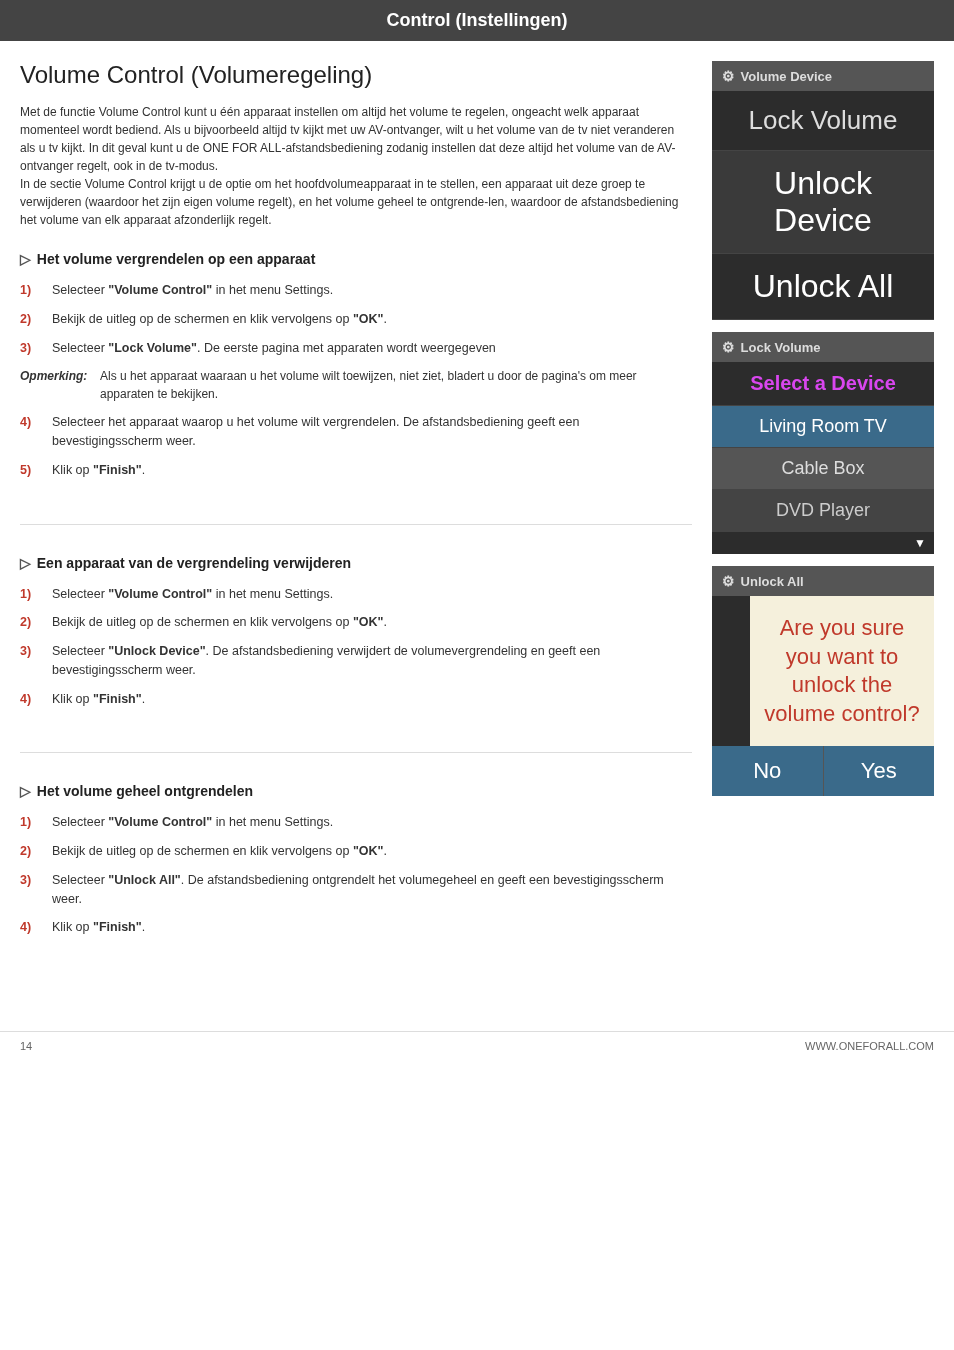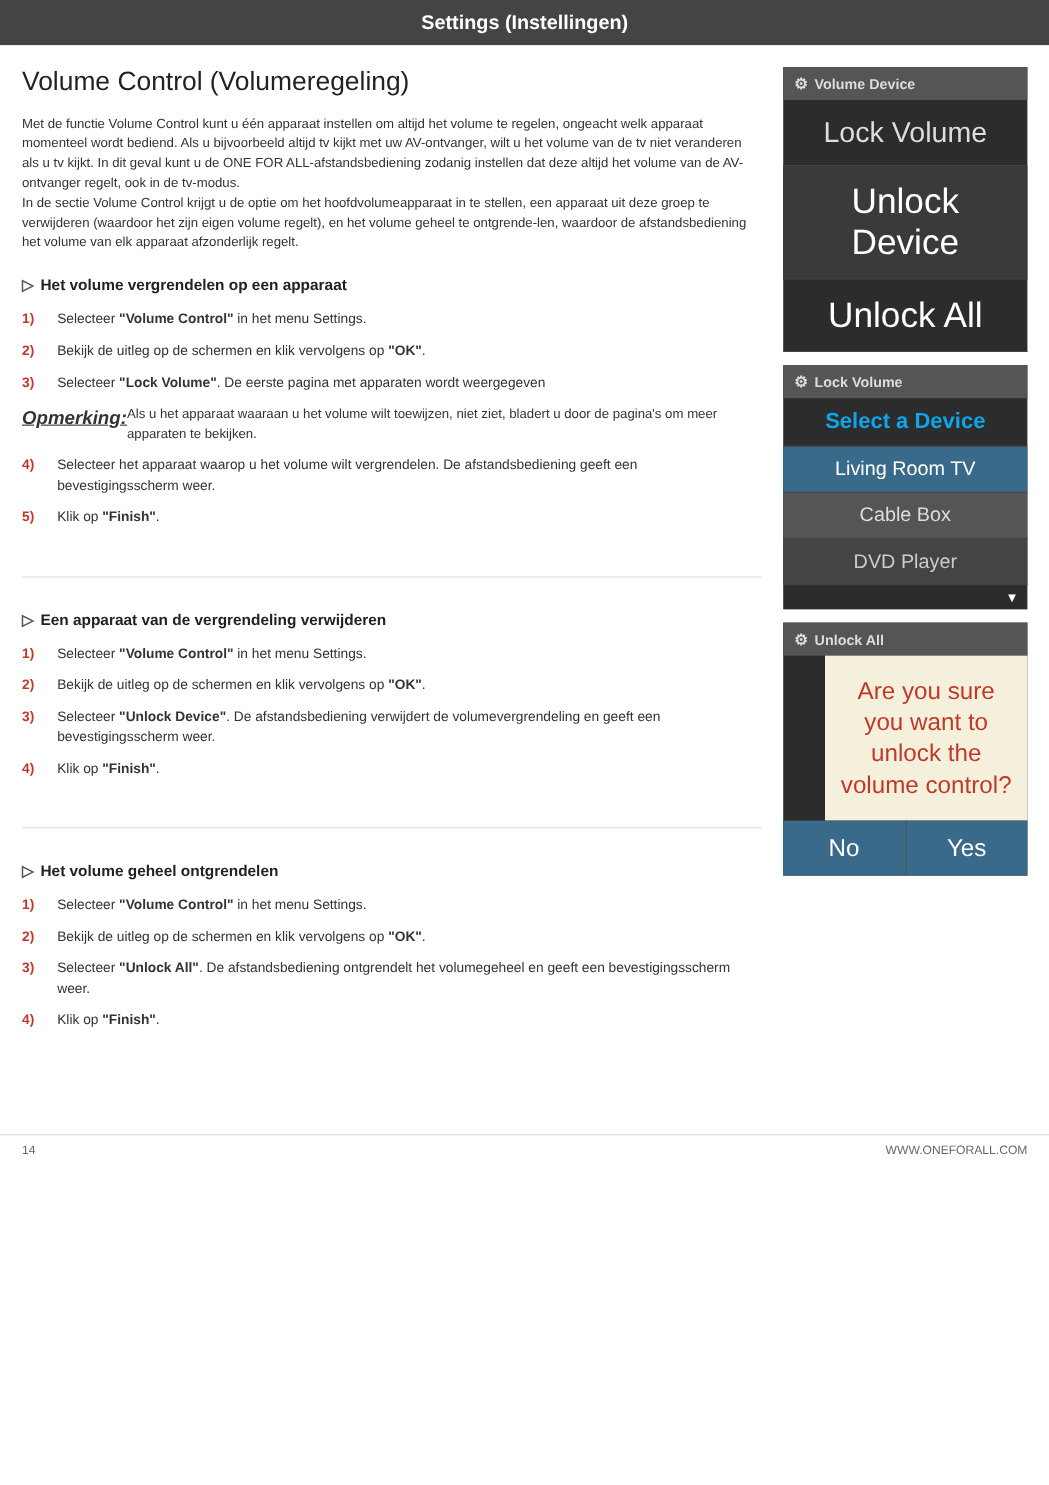--- a/index.html
+++ b/index.html
@@ -98,22 +98,21 @@
       margin-bottom: 10px;
       font-size: 12px;
       line-height: 1.5;
       color: #333;
     }
 
     .note-label {
       font-style: italic;
       font-weight: bold;
       min-width: 80px;
-      font-size: 17px;
-      text-decoration: underline;
+      font-size: 12px;
     }
 
     .note-text {
       flex: 1;
       font-size: 12px;
     }
 
     .subsection-block {
       margin-bottom: 30px;
       border-bottom: 1px solid #ddd;
@@ -191,21 +190,21 @@
       align-items: center;
       gap: 6px;
       color: #ddd;
     }
 
     .panel-select-device .select-device-title {
       padding: 10px 10px;
       font-size: 20px;
       font-weight: bold;
       text-align: center;
-      color: #0ea5e9;
+      color: #d946ef;
       border-bottom: 1px solid #444;
     }
 
     .panel-select-device .device-item {
       padding: 10px 10px;
       font-size: 18px;
       text-align: center;
       color: #fff;
       border-bottom: 1px solid #444;
     }
@@ -292,21 +291,21 @@
       padding: 8px 20px;
       border-top: 1px solid #ddd;
       font-size: 11px;
       color: #666;
     }
   </style>
 </head>
 <body>
 
 <div class="page-header">
-  <span>Settings (Instellingen)</span>
+  <span>Control (Instellingen)</span>
 </div>
 
 <div class="main-layout">
 
   <div class="left-content">
     <div class="section-title">Volume Control (Volumeregeling)</div>
     <div class="intro-text">
       Met de functie Volume Control kunt u één apparaat instellen om altijd het volume te regelen, ongeacht welk apparaat momenteel wordt bediend.  Als u bijvoorbeeld altijd tv kijkt met uw AV-ontvanger, wilt u het volume van de tv niet veranderen als u tv kijkt. In dit geval kunt u de ONE FOR ALL-afstandsbediening zodanig instellen dat deze altijd het volume van de AV-ontvanger regelt, ook in de tv-modus.<br>
       In de sectie Volume Control krijgt u de optie om het hoofdvolumeapparaat in te stellen, een apparaat uit deze groep te verwijderen (waardoor het zijn eigen volume regelt), en het volume geheel te ontgrende-len, waardoor de afstandsbediening het volume van elk apparaat afzonderlijk regelt.
     </div>

